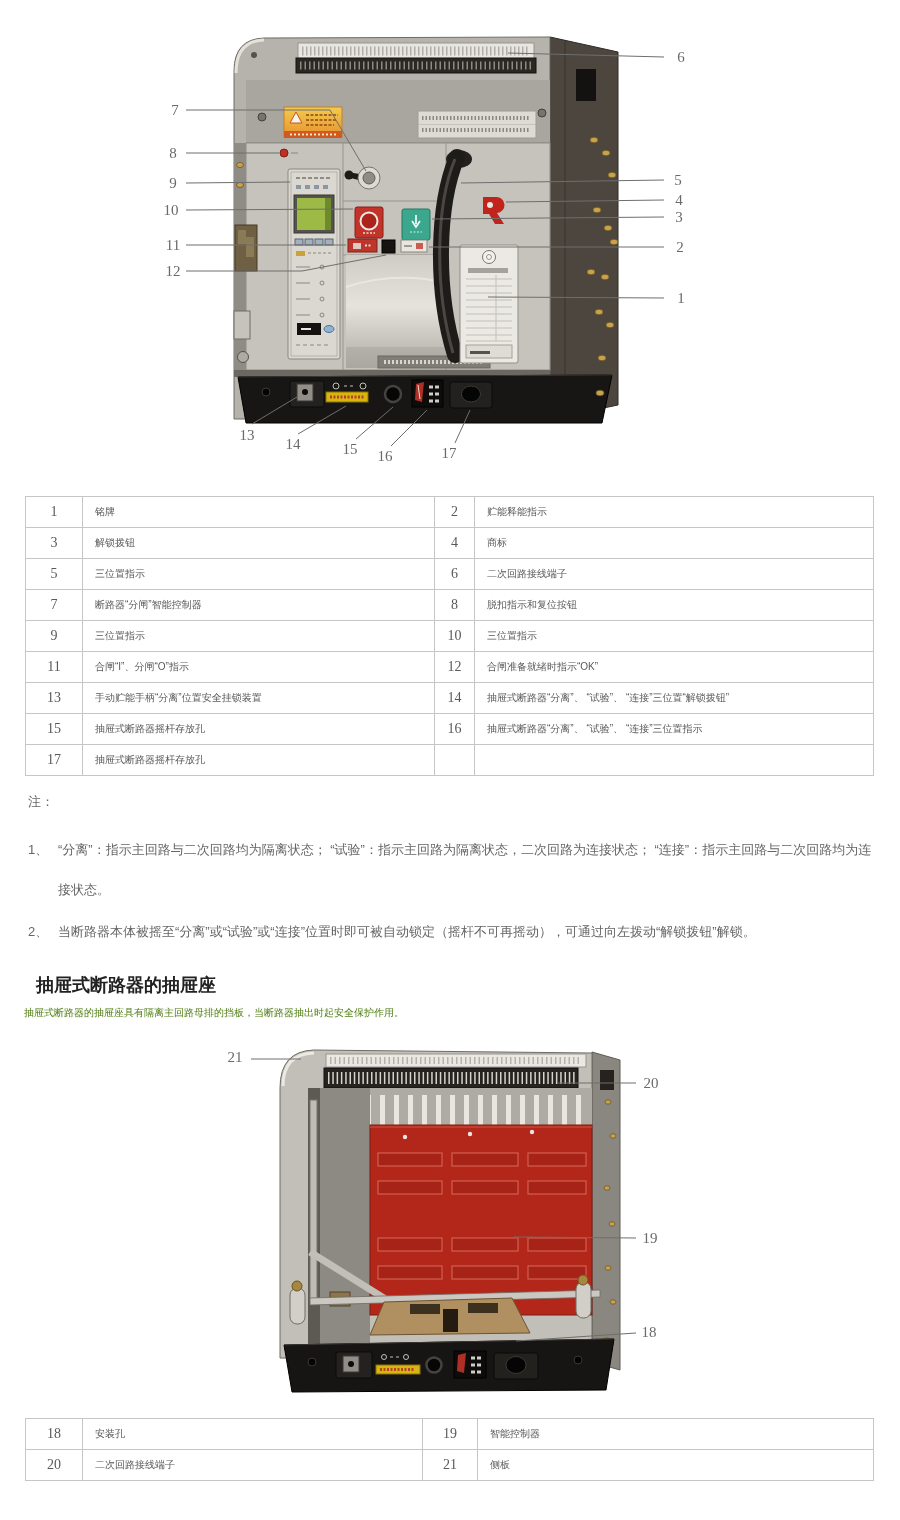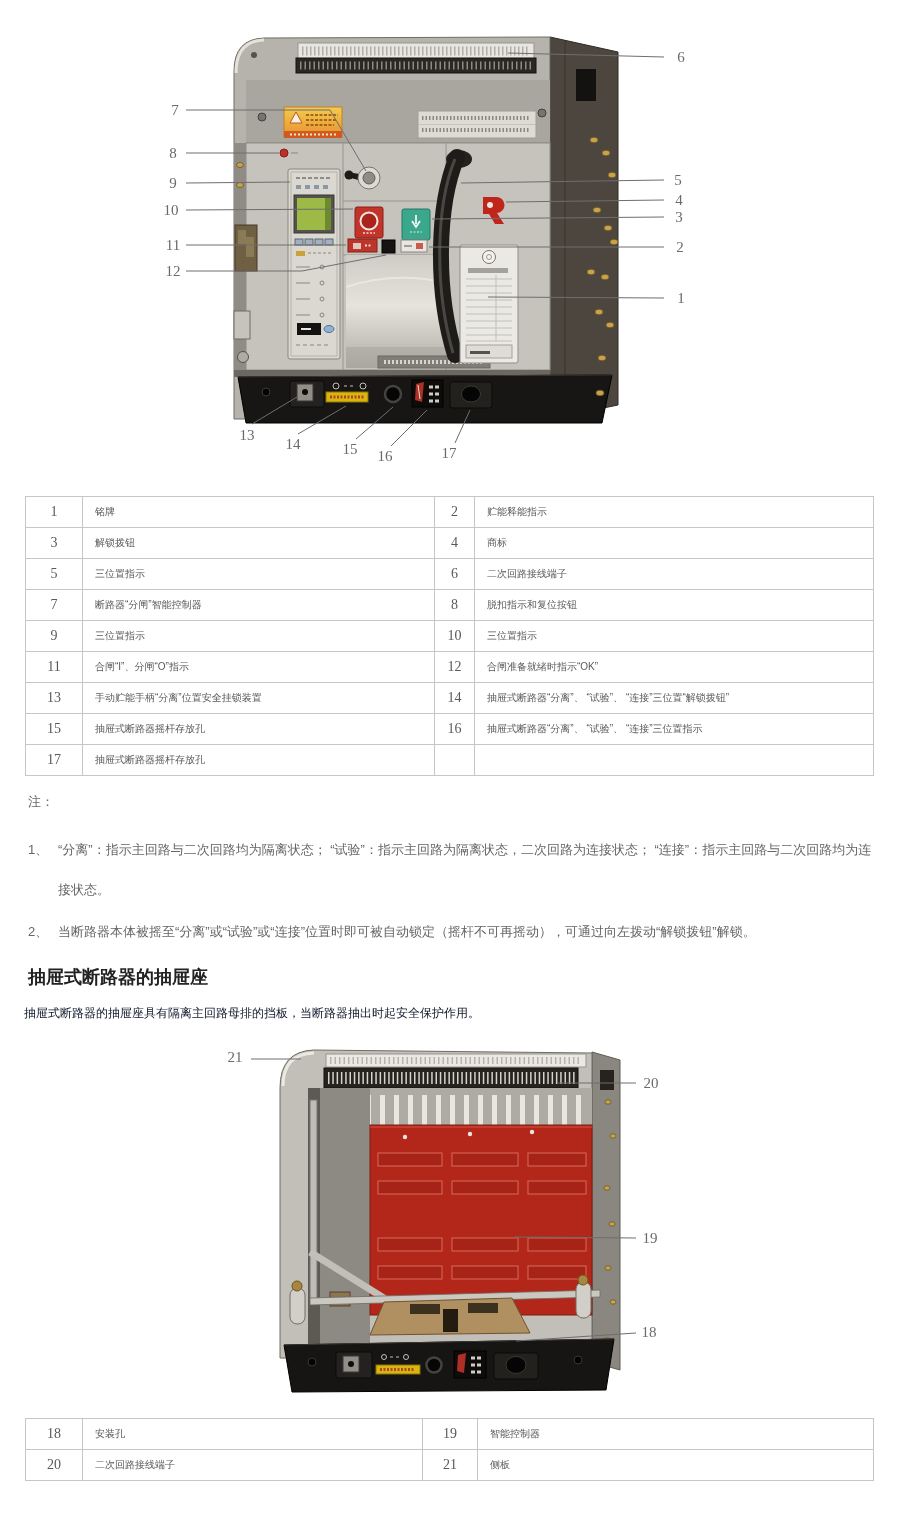--- a/index.html
+++ b/index.html
@@ -12,21 +12,21 @@
   table.parts{position:absolute;border-collapse:collapse;table-layout:fixed;background:#fff;}
   table.parts td{border:1px solid #c6c6c6;height:30px;font-size:10px;color:#595959;
       padding:0;overflow:hidden;white-space:nowrap;}
   table.parts td.cnum{text-align:center;font-family:"Liberation Serif",serif;font-size:14px;}
   table.parts td.cdesc{padding-left:12px;}
   .notes-label{position:absolute;font-size:13px;color:#666;}
   .note-item{position:absolute;display:flex;font-size:13px;color:#666;line-height:40px;}
   .note-num{flex:0 0 30px;}
   .note-text{flex:1;}
   .section-title{position:absolute;font-size:18px;font-weight:bold;color:#222;line-height:26px;}
-  .section-desc{position:absolute;font-size:12px;color:#0f172a;line-height:20px;}
+  .section-desc{position:absolute;font-size:10px;color:#4d7c0f;line-height:20px;}
 </style>
 </head>
 <body>
 
 <div class="page">
 
   <div class="fig" style="left:150px;top:25px;width:540px;height:450px">
     <svg width="540" height="450" viewBox="0 0 540 450">
       <defs>
         <linearGradient id="gw" x1="0" y1="0" x2="0" y2="1">
@@ -372,21 +372,21 @@
   <div class="note-item" style="left:28px;top:830px;width:850px">
     <span class="note-num">1、</span>
     <span class="note-text">“分离”：指示主回路与二次回路均为隔离状态； “试验”：指示主回路为隔离状态，二次回路为连接状态； “连接”：指示主回路与二次回路均为连接状态。</span>
   </div>
 
   <div class="note-item" style="left:28px;top:912px;width:862px">
     <span class="note-num">2、</span>
     <span class="note-text">当断路器本体被摇至“分离”或“试验”或“连接”位置时即可被自动锁定（摇杆不可再摇动），可通过向左拨动“解锁拨钮”解锁。</span>
   </div>
 
-  <h2 class="section-title" style="left:24px;top:960px;margin:4px">抽屉式断路器的抽屉座</h2>
+  <h2 class="section-title" style="left:24px;top:960px;margin:12px">抽屉式断路器的抽屉座</h2>
   <div class="section-desc" style="left:24px;top:1003px;width:850px">抽屉式断路器的抽屉座具有隔离主回路母排的挡板，当断路器抽出时起安全保护作用。</div>
 
   <div class="fig" style="left:180px;top:1040px;width:500px;height:360px">
     <svg width="500" height="360" viewBox="0 0 500 360">
 
       <g>
         <polygon points="412,12 440,20 440,330 412,322" fill="#8a8680" stroke="#5f5c56"></polygon>
         <rect x="420" y="30" width="14" height="20" fill="#26231f"></rect>
         <g fill="#c9a24d" stroke="#6b5520" stroke-width="0.8">
           <ellipse cx="428" cy="62" rx="3" ry="2.2"></ellipse>

